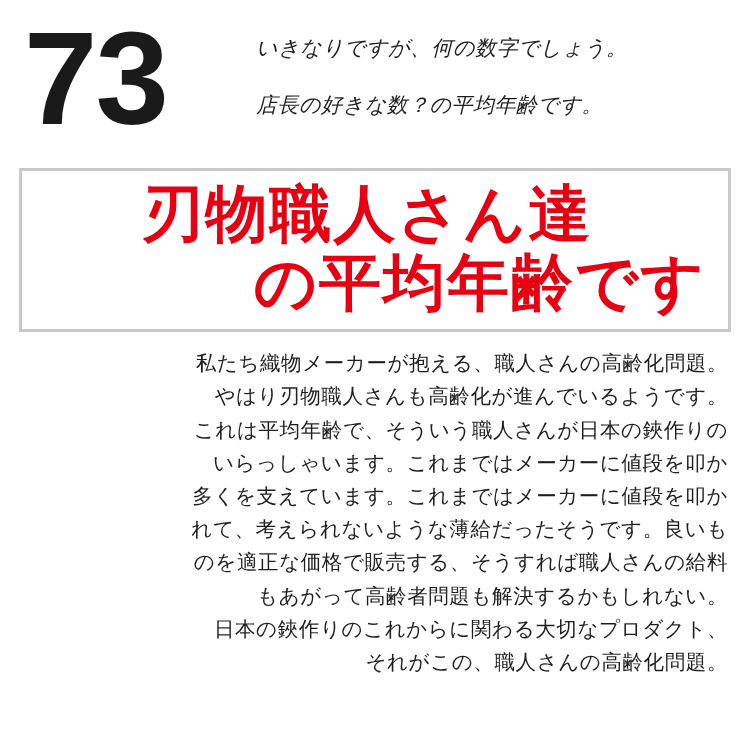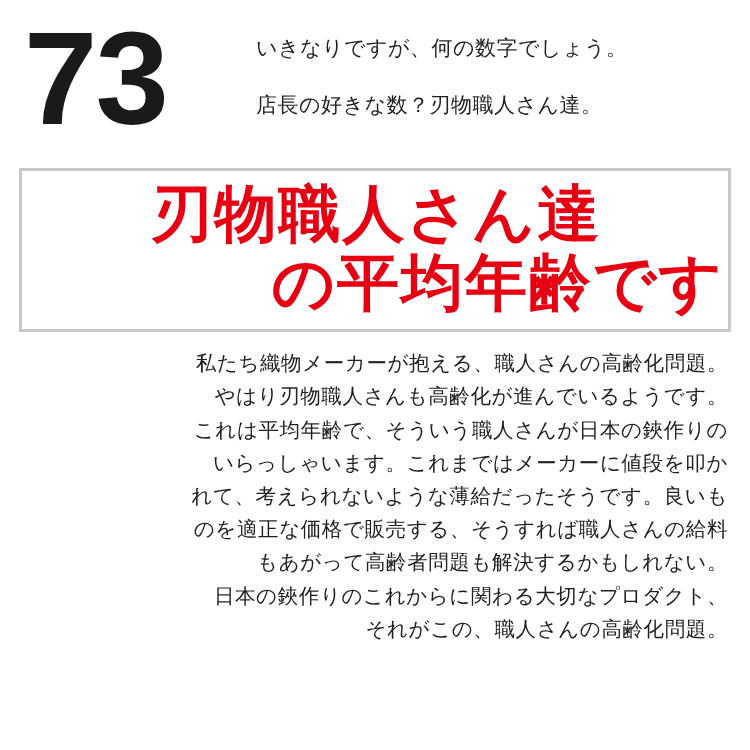--- a/index.html
+++ b/index.html
@@ -35,39 +35,40 @@
     line-height: 0.93;
     letter-spacing: -2px;
     color: #1a1a1a;
     width: 240px;
     padding-left: 8px;
     box-sizing: border-box;
   }
   .top-lines {
     padding-top: 16px;
     flex: 1;
+    font-style: italic;
   }
   .top-line {
     font-size: 21px;
     line-height: 1.3;
     color: #1f1f1f;
     letter-spacing: 0.5px;
     margin-bottom: 30px;
     white-space: nowrap;
   }
   .top-line:last-child {
     margin-bottom: 0;
   }
 
   
   .headline-box {
     margin: 10px 3px 0 3px;
     border: 3px solid #c9c9c9;
     background: #ffffff;
-    padding: 10px 4px 14px 6px;
+    padding: 10px 22px 14px 6px;
     box-sizing: border-box;
   }
   .headline-line {
     color: #e60012;
     font-weight: bold;
     font-size: 62px;
     line-height: 1.05;
     letter-spacing: 2px;
     text-align: center;
     white-space: nowrap;
@@ -93,34 +94,35 @@
 </style>
 </head>
 <body>
 
 <div class="page">
 
   <div class="top-block">
     <div class="big-number">73</div>
     <div class="top-lines">
       <div class="top-line">いきなりですが、何の数字でしょう。</div>
-      <div class="top-line">店長の好きな数？刃物職人さん達。</div>
+      <div class="top-line">店長の好きな数？の平均年齢です。</div>
     </div>
   </div>
 
   <div class="headline-box">
     <div class="headline-line">刃物職人さん達</div>
     <div class="headline-line second">の平均年齢です</div>
   </div>
 
   <div class="body-text">
     <p>私たち織物メーカーが抱える、職人さんの高齢化問題。</p>
     <p>やはり刃物職人さんも高齢化が進んでいるようです。</p>
     <p>これは平均年齢で、そういう職人さんが日本の鋏作りの</p>
     <p>いらっしゃいます。これまではメーカーに値段を叩か</p>
+    <p>多くを支えています。これまではメーカーに値段を叩か</p>
     <p>れて、考えられないような薄給だったそうです。良いも</p>
     <p>のを適正な価格で販売する、そうすれば職人さんの給料</p>
     <p>もあがって高齢者問題も解決するかもしれない。</p>
     <p>日本の鋏作りのこれからに関わる大切なプロダクト、</p>
     <p>それがこの、職人さんの高齢化問題。</p>
   </div>
 
 </div>
 
 </body></html>

